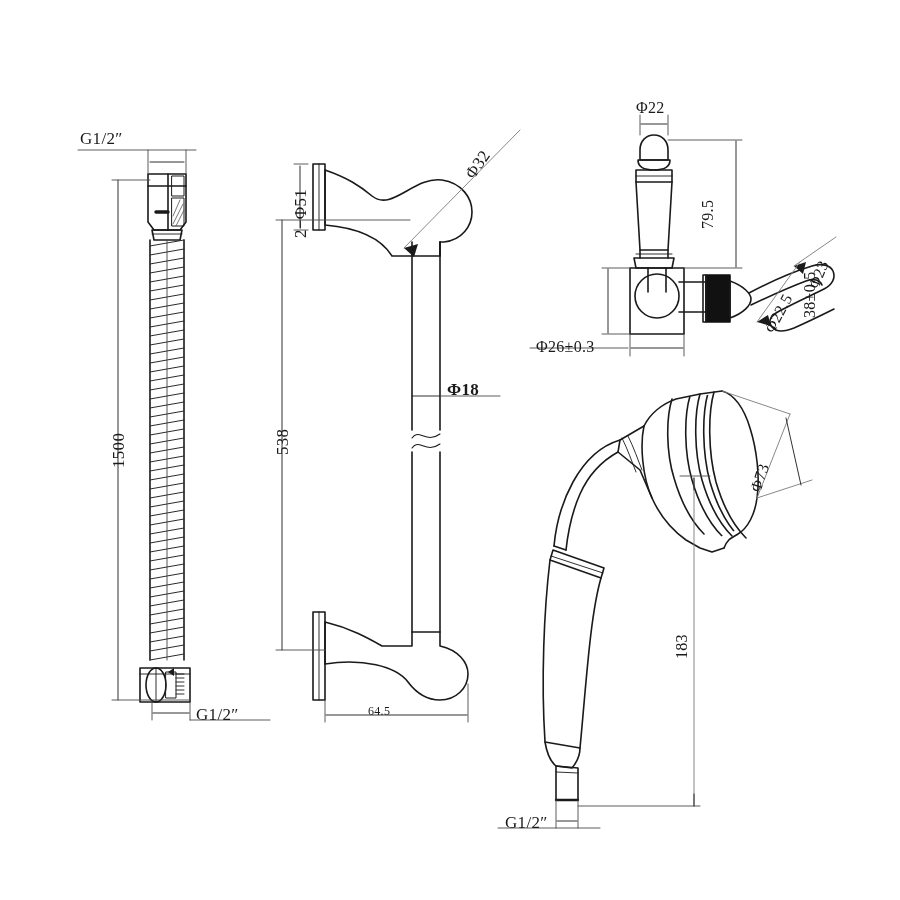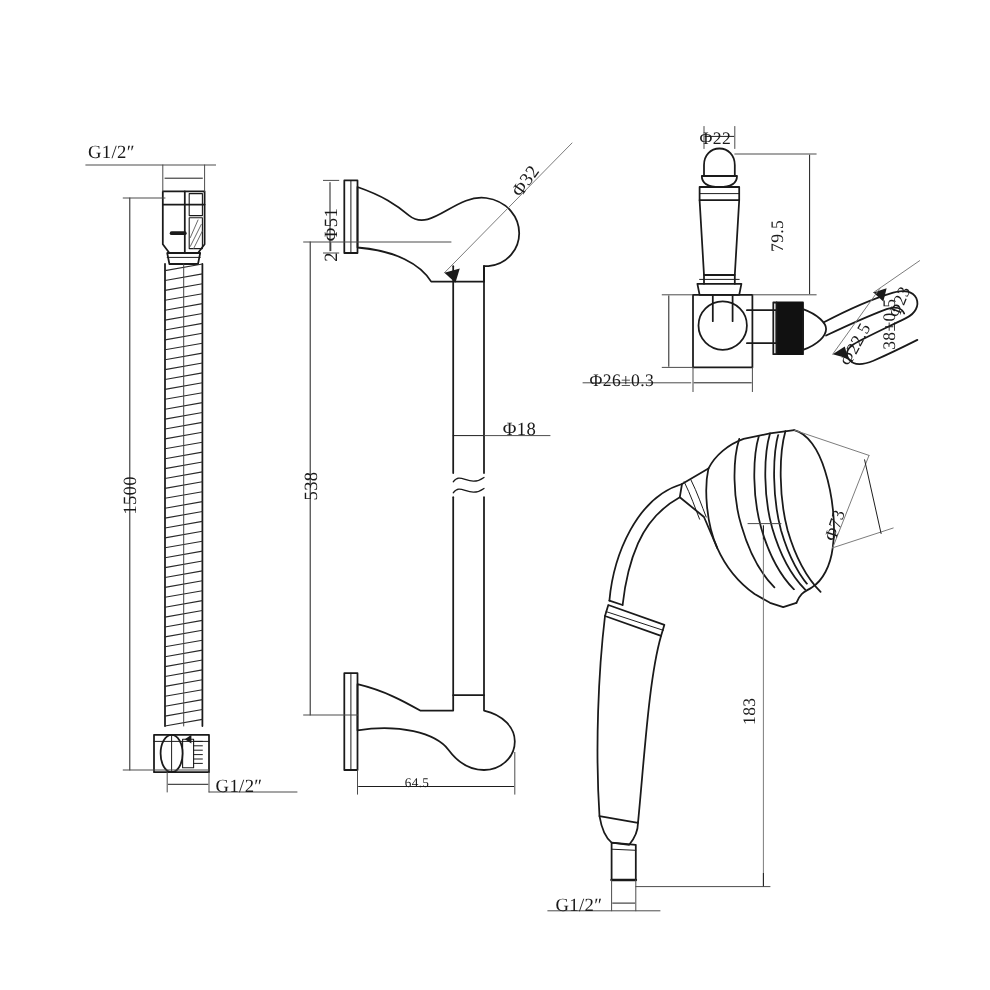--- a/index.html
+++ b/index.html
@@ -337,27 +337,27 @@
   <span class="lbl s17" style="left:80px; top:130px;">G1/2″</span>
 
   <span class="lbl s17" style="left:196px; top:706px;">G1/2″</span>
 
   <span class="lbl s17 vert" style="left:110px; top:468px;">1500</span>
 
   <span class="lbl s17 vert" style="left:292px; top:238px;">2−Φ51</span>
 
   <span class="lbl s17 rot-d32" style="left:462px; top:172px;">Φ32</span>
 
-  <span class="lbl s17" style="left:457px; top:381px;">Φ18</span>
+  <span class="lbl s17" style="left:447px; top:381px;font-weight:bold;">Φ18</span>
 
   <span class="lbl s17 vert" style="left:274px; top:455px;">538</span>
 
   <span class="lbl s12" style="left:368px; top:705px;">64.5</span>
 
-  <span class="lbl s16" style="left:636px; top:100px;margin-top:19px;">Φ22</span>
+  <span class="lbl s16" style="left:636px; top:100px;">Φ22</span>
 
   <span class="lbl s16 vert" style="left:700px; top:229px;">79.5</span>
 
   <span class="lbl s16 vert" style="left:802px; top:318px;">38±0.5</span>
 
   <span class="lbl s16" style="left:536px; top:339px;text-align:center;">Φ26±0.3</span>
 
   <span class="lbl s16 rot-d23" style="left:806px; top:285px;">Φ23</span>
 
   <span class="lbl s16 rot-d225" style="left:762px; top:328px;">Φ22.5</span>

